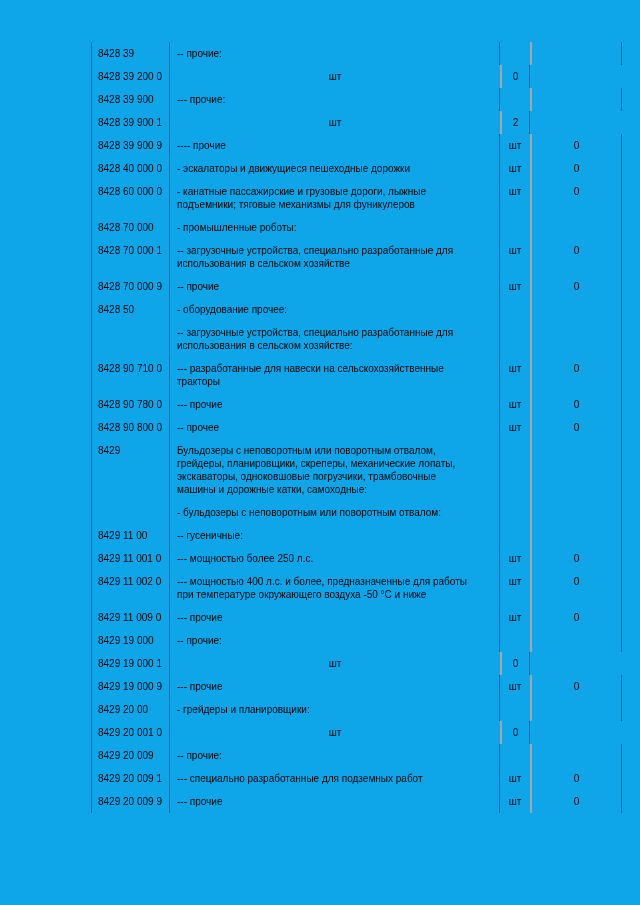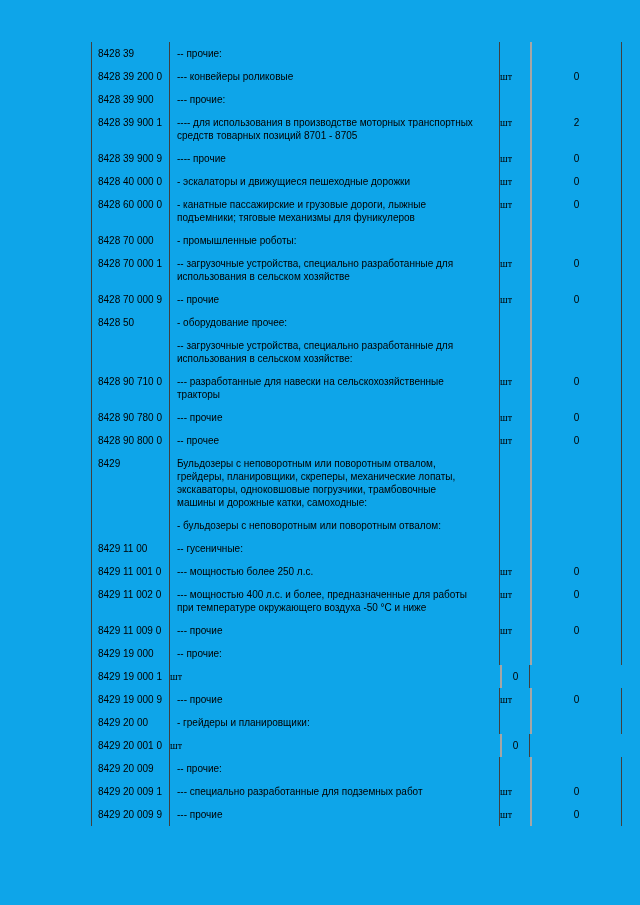--- a/index.html
+++ b/index.html
@@ -40,22 +40,21 @@
     padding-right: 2px;
     white-space: nowrap;
   }
   .cell.desc {
     border-right: 1px solid #404040;
     padding-left: 7px;
     padding-right: 8px;
     white-space: pre-line;
   }
   .cell.unit {
-    text-align: left;
-    font-family: Liberation Serif, serif;
+    text-align: center;
   }
   .cell.value {
     border-left: 2px solid #a6a6a6;
     border-right: 1px solid #404040;
     text-align: center;
   }
 </style>
 </head>
 <body>
 
@@ -63,36 +62,33 @@
   <div class="tariff-table">
   <div class="row">
     <div class="cell code">8428 39</div>
     <div class="cell desc">-- прочие:</div>
     <div class="cell unit"></div>
     <div class="cell value"></div>
   </div>
 
   <div class="row">
     <div class="cell code">8428 39 200 0</div>
-    <div class="cell desc">--- конвейеры роликовые</div>
     <div class="cell unit">шт</div>
     <div class="cell value">0</div>
   </div>
 
   <div class="row">
     <div class="cell code">8428 39 900</div>
     <div class="cell desc">--- прочие:</div>
     <div class="cell unit"></div>
     <div class="cell value"></div>
   </div>
 
   <div class="row">
     <div class="cell code">8428 39 900 1</div>
-    <div class="cell desc">---- для использования в производстве моторных транспортных
-средств товарных позиций 8701 - 8705</div>
     <div class="cell unit">шт</div>
     <div class="cell value">2</div>
   </div>
 
   <div class="row">
     <div class="cell code">8428 39 900 9</div>
     <div class="cell desc">---- прочие</div>
     <div class="cell unit">шт</div>
     <div class="cell value">0</div>
   </div>

